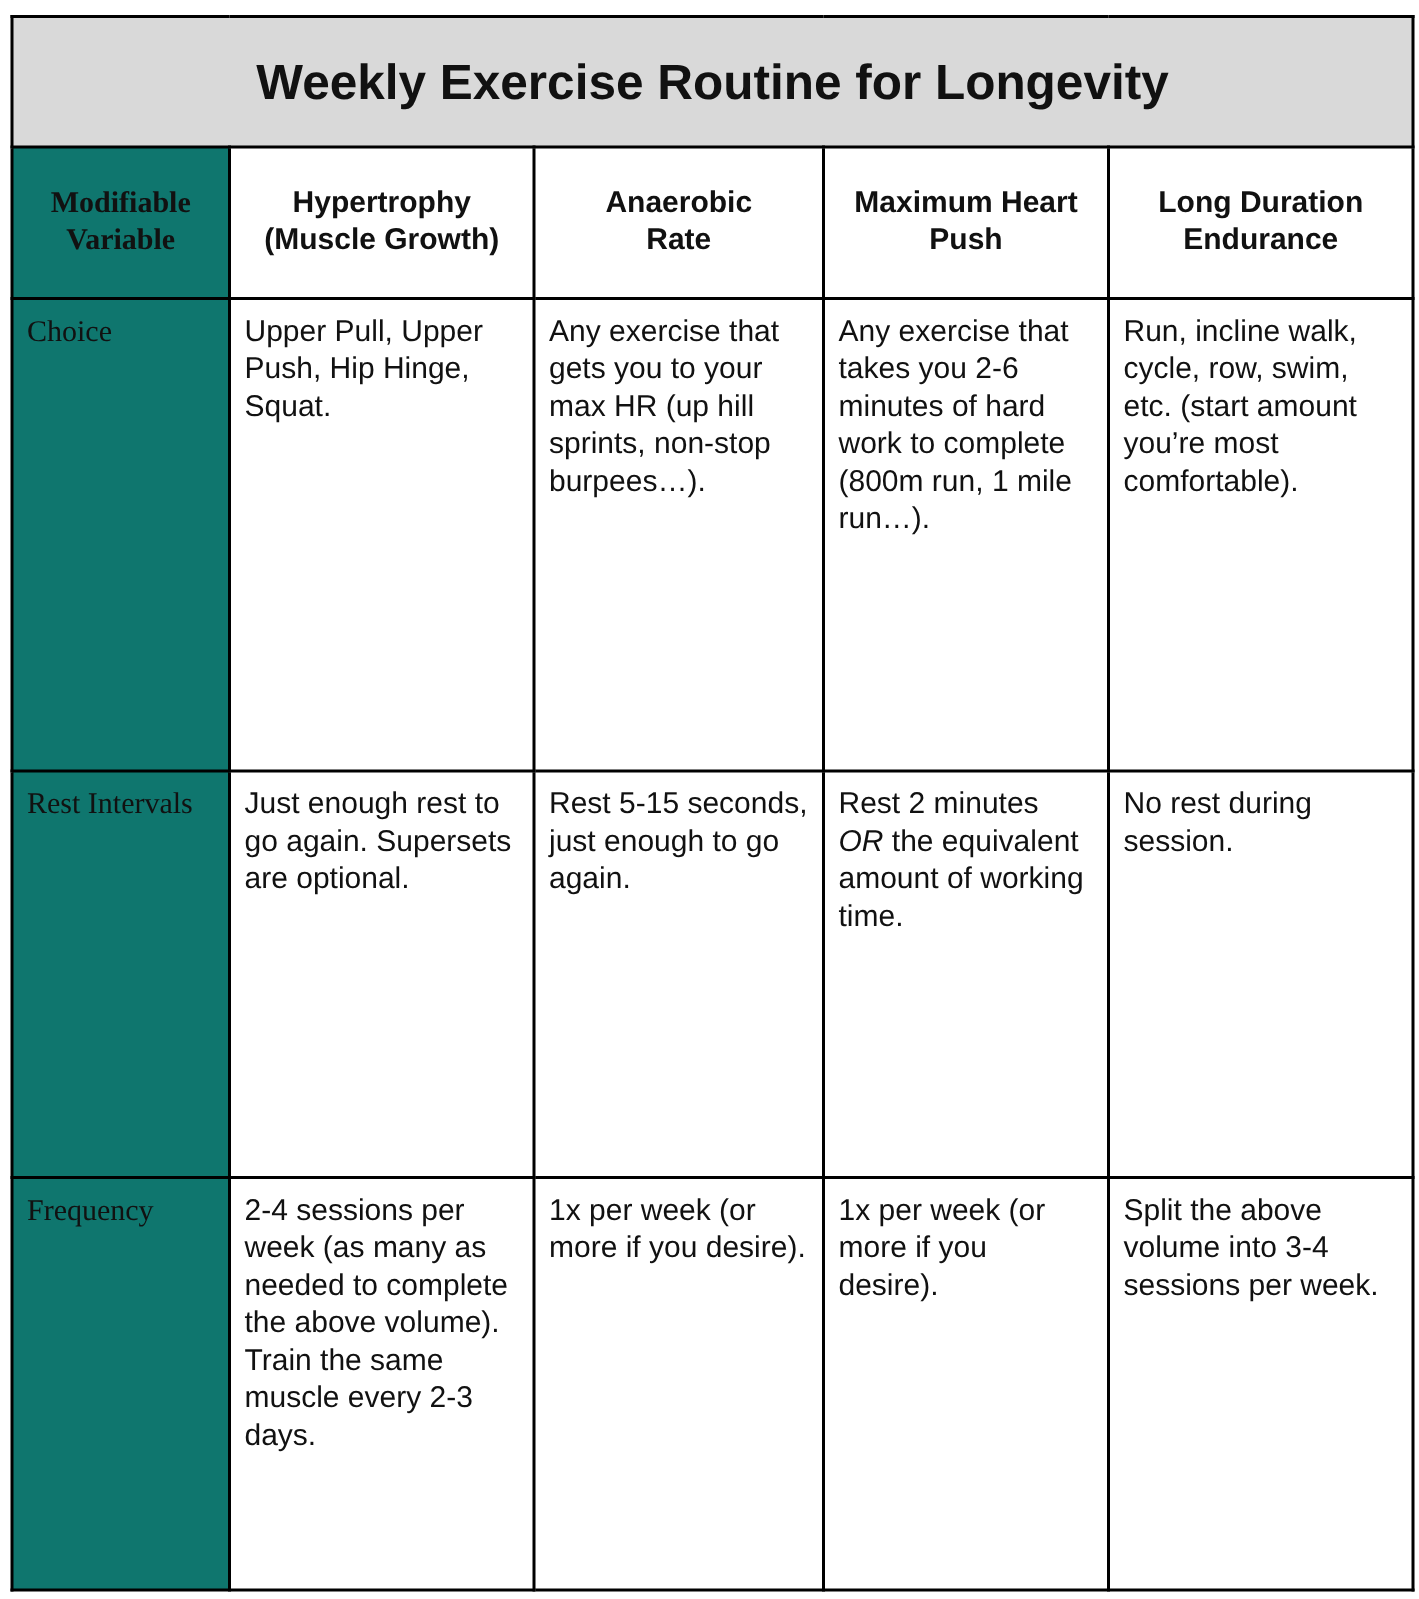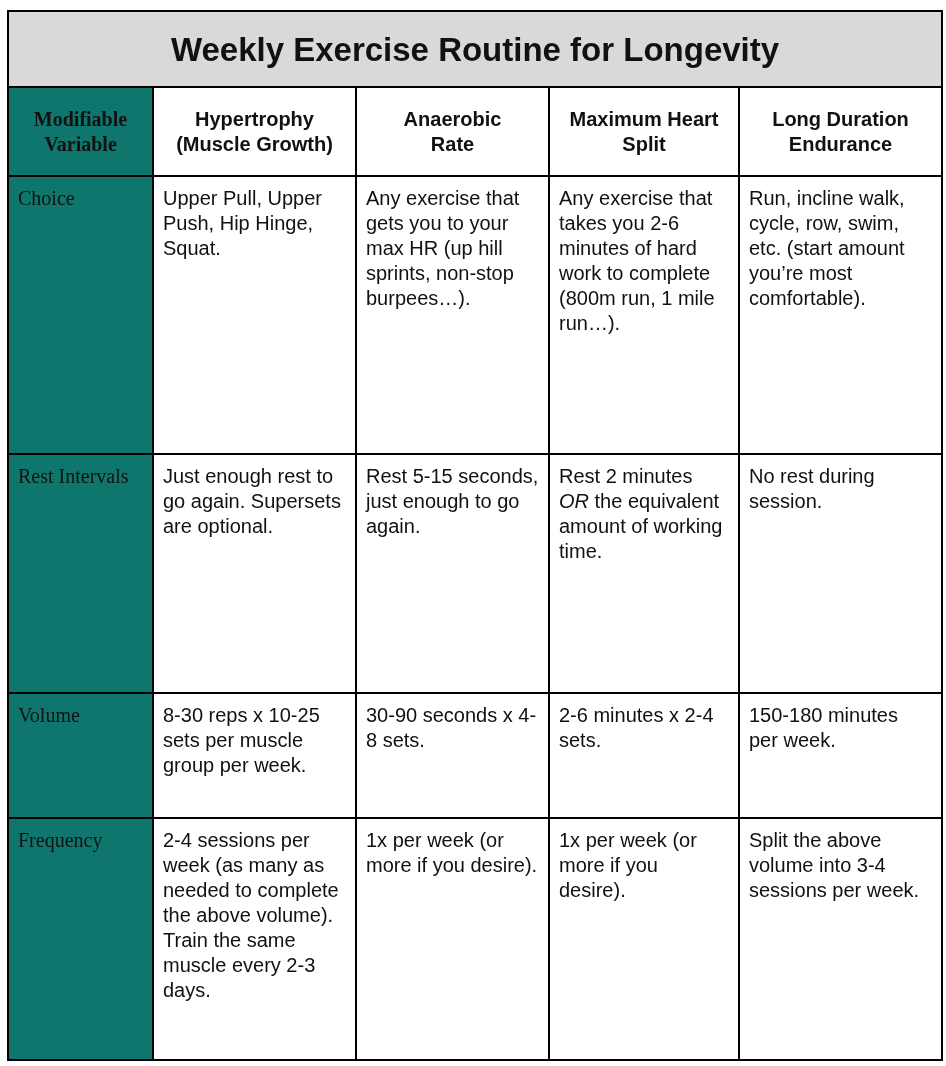--- a/index.html
+++ b/index.html
@@ -64,21 +64,21 @@
     <th>
       <span>Hypertrophy</span><br>
       <span>(Muscle Growth)</span>
     </th>
     <th>
       <span>Anaerobic</span><br>
       <span>Rate</span>
     </th>
     <th>
       <span>Maximum Heart</span><br>
-      <span>Split</span>
+      <span>Push</span>
     </th>
     <th>
       <span>Long Duration</span><br>
       <span>Endurance</span>
     </th>
   </tr>
 
   <tr style="height:218px">
     <td class="varcol">Choice</td>
     <td>Upper Pull, Upper Push, Hip Hinge, Squat.</td>
@@ -89,27 +89,20 @@
 
 
   <tr style="height:188px">
     <td class="varcol">Rest Intervals</td>
     <td>Just enough rest to go again. Supersets are optional.</td>
     <td>Rest 5-15 seconds, just enough to go again.</td>
     <td><span>Rest 2 minutes</span><br><em>OR</em><span> the equivalent amount of working time.</span></td>
     <td>No rest during session.</td>
   </tr>
 
-  <tr style="height:98px">
-    <td class="varcol">Volume</td>
-    <td>8-30 reps x 10-25 sets per muscle group per week.</td>
-    <td>30-90 seconds x 4-8 sets.</td>
-    <td>2-6 minutes x 2-4 sets.</td>
-    <td>150-180 minutes per week.</td>
-  </tr>
 
   <tr style="height:176px">
     <td class="varcol">Frequency</td>
     <td>2-4 sessions per week (as many as needed to complete the above volume). Train the same muscle every 2-3 days.</td>
     <td>1x per week (or more if you desire).</td>
     <td>1x per week (or more if you desire).</td>
     <td>Split the above volume into 3-4 sessions per week.</td>
   </tr>
 
 </tbody>

